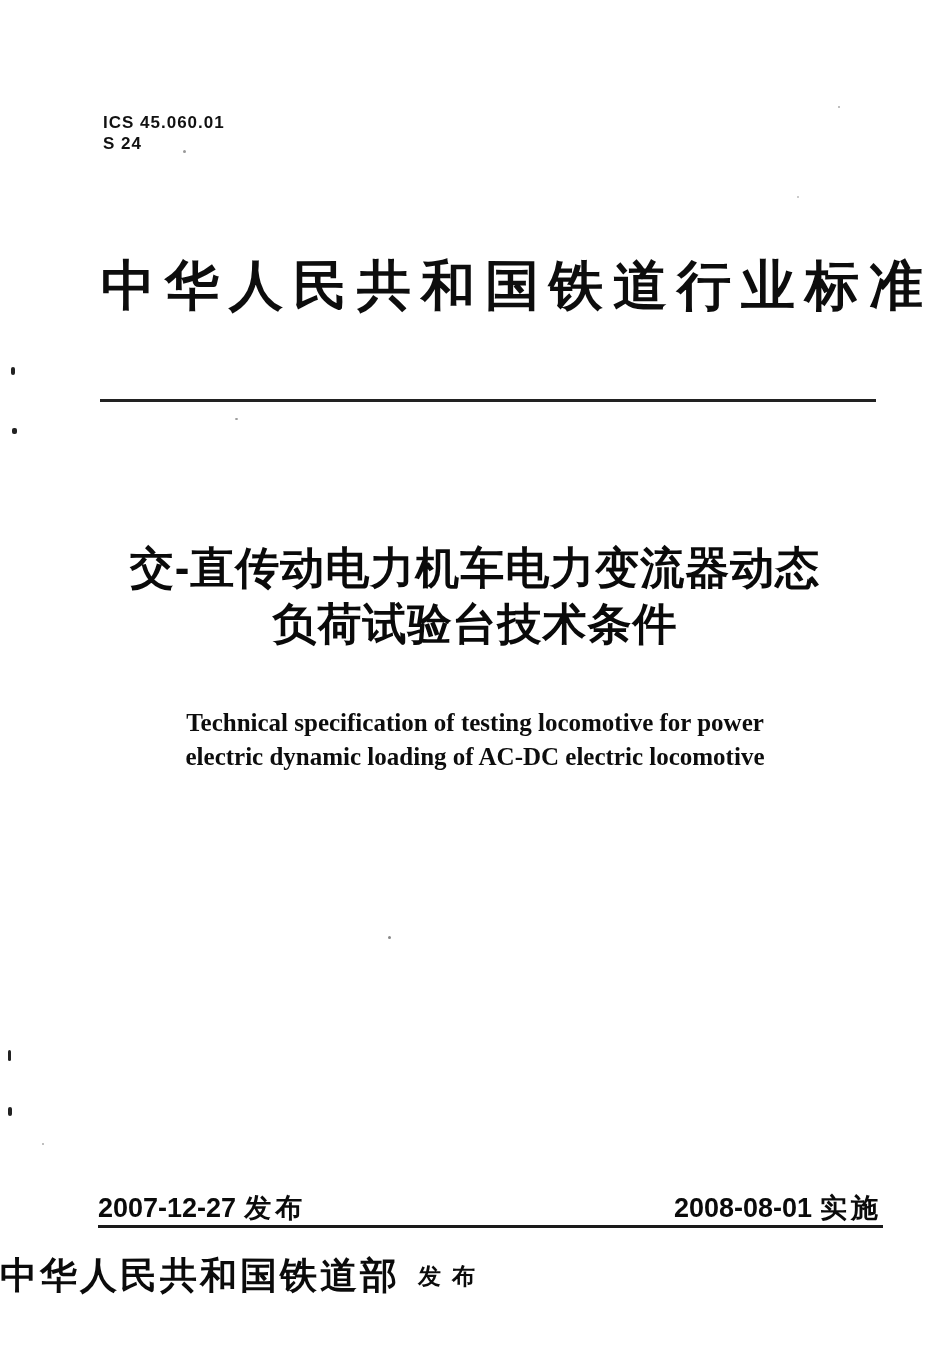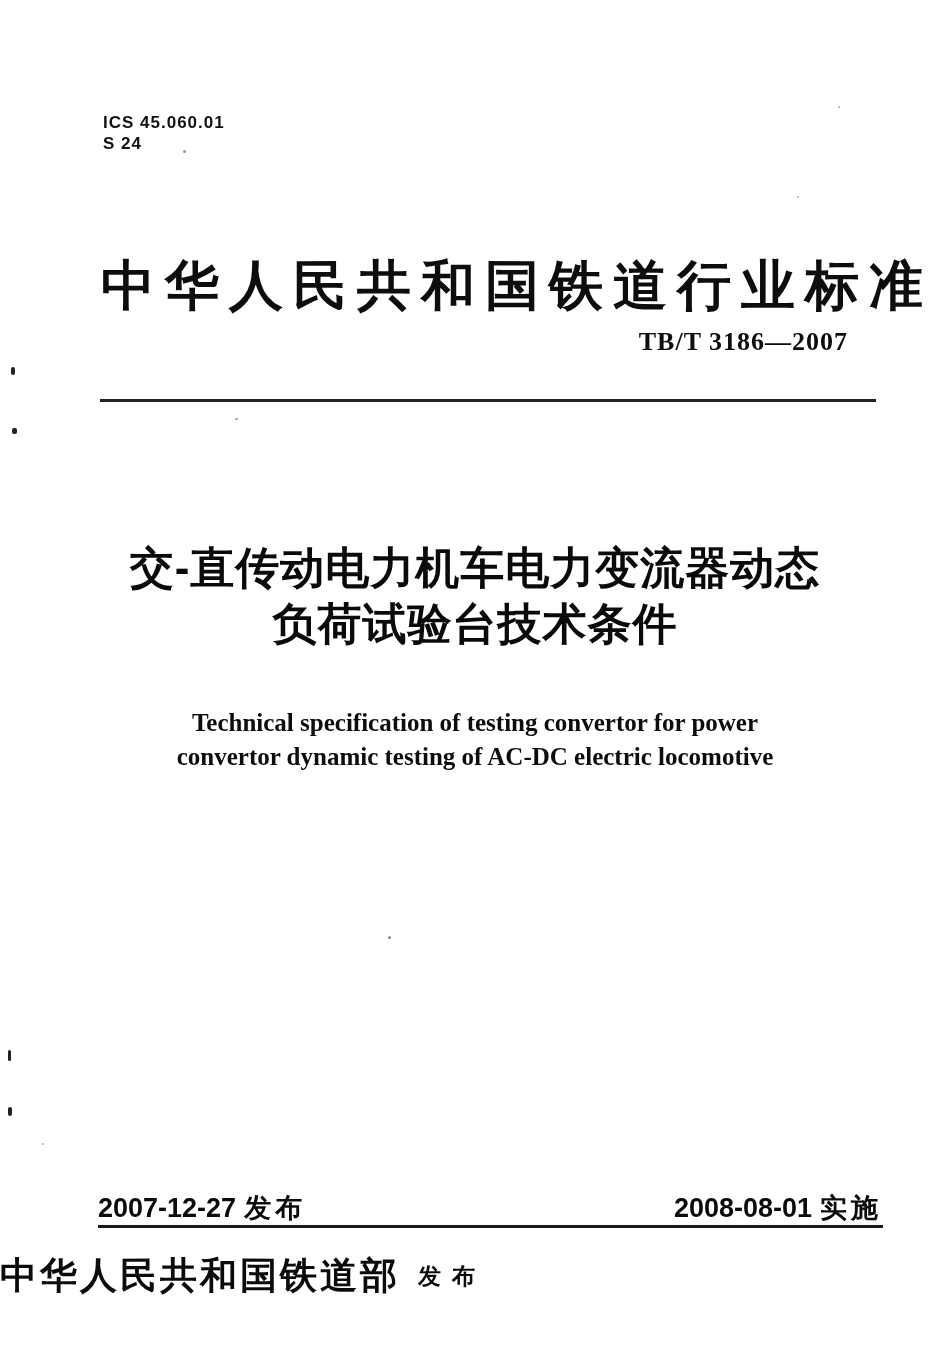--- a/index.html
+++ b/index.html
@@ -187,32 +187,31 @@
 <div class="page">
 
   <div class="ics-block">
     <div>ICS 45.060.01</div>
     <div>S 24</div>
   </div>
 
 
   <div class="standard-category">中华人民共和国铁道行业标准</div>
 
-  <div class="standard-number">TB/T 3186—2007</div>
 
   <div class="rule-top"></div>
 
   <div class="title-cn">
     <div>交-直传动电力机车电力变流器动态</div>
     <div>负荷试验台技术条件</div>
   </div>
 
   <div class="title-en">
-    <div>Technical specification of testing convertor for power</div>
-    <div>convertor dynamic testing of AC-DC electric locomotive</div>
+    <div>Technical specification of testing locomotive for power</div>
+    <div>electric dynamic loading of AC-DC electric locomotive</div>
   </div>
 
   <div class="date-row">
     <div>
       <span>2007-12-27</span><span class="cjk">发布</span>
     </div>
     <div>
       <span>2008-08-01</span><span class="cjk">实施</span>
     </div>
   </div>

